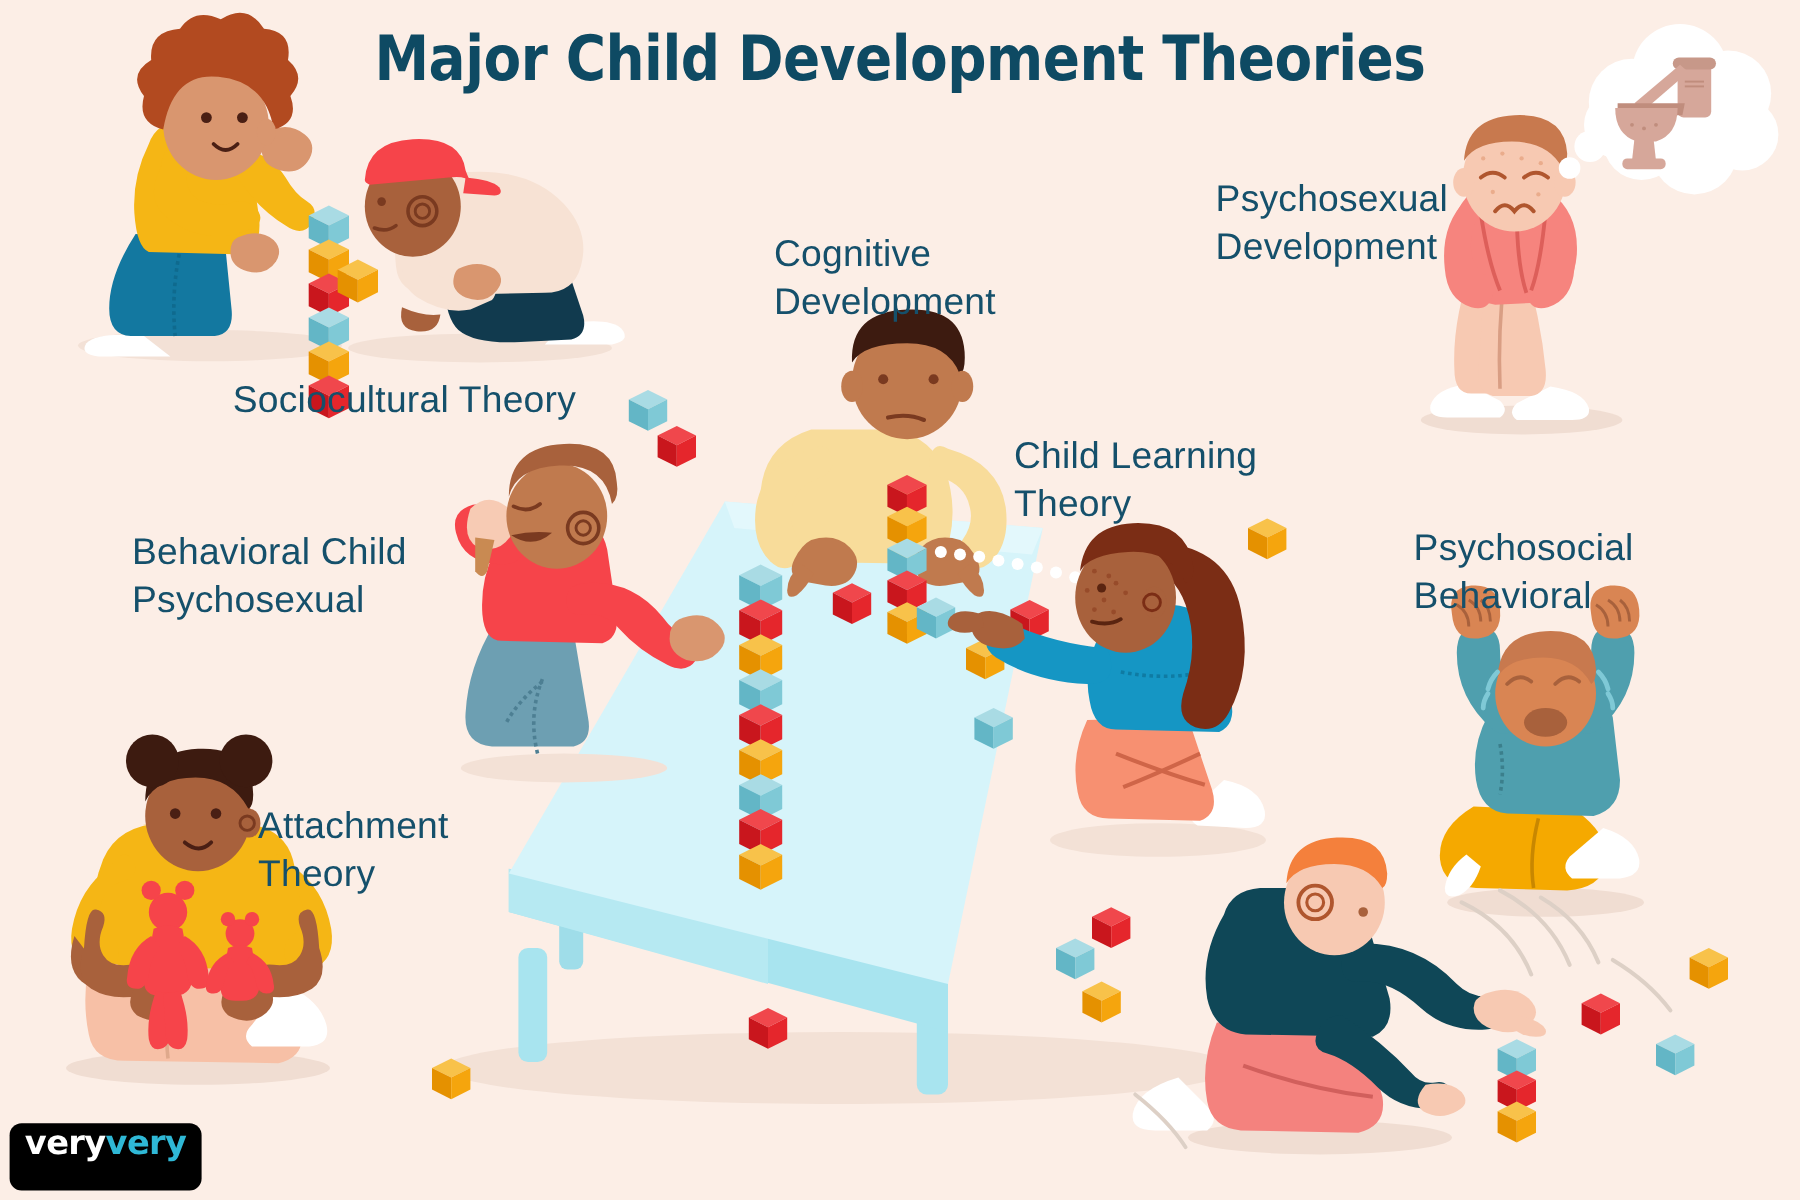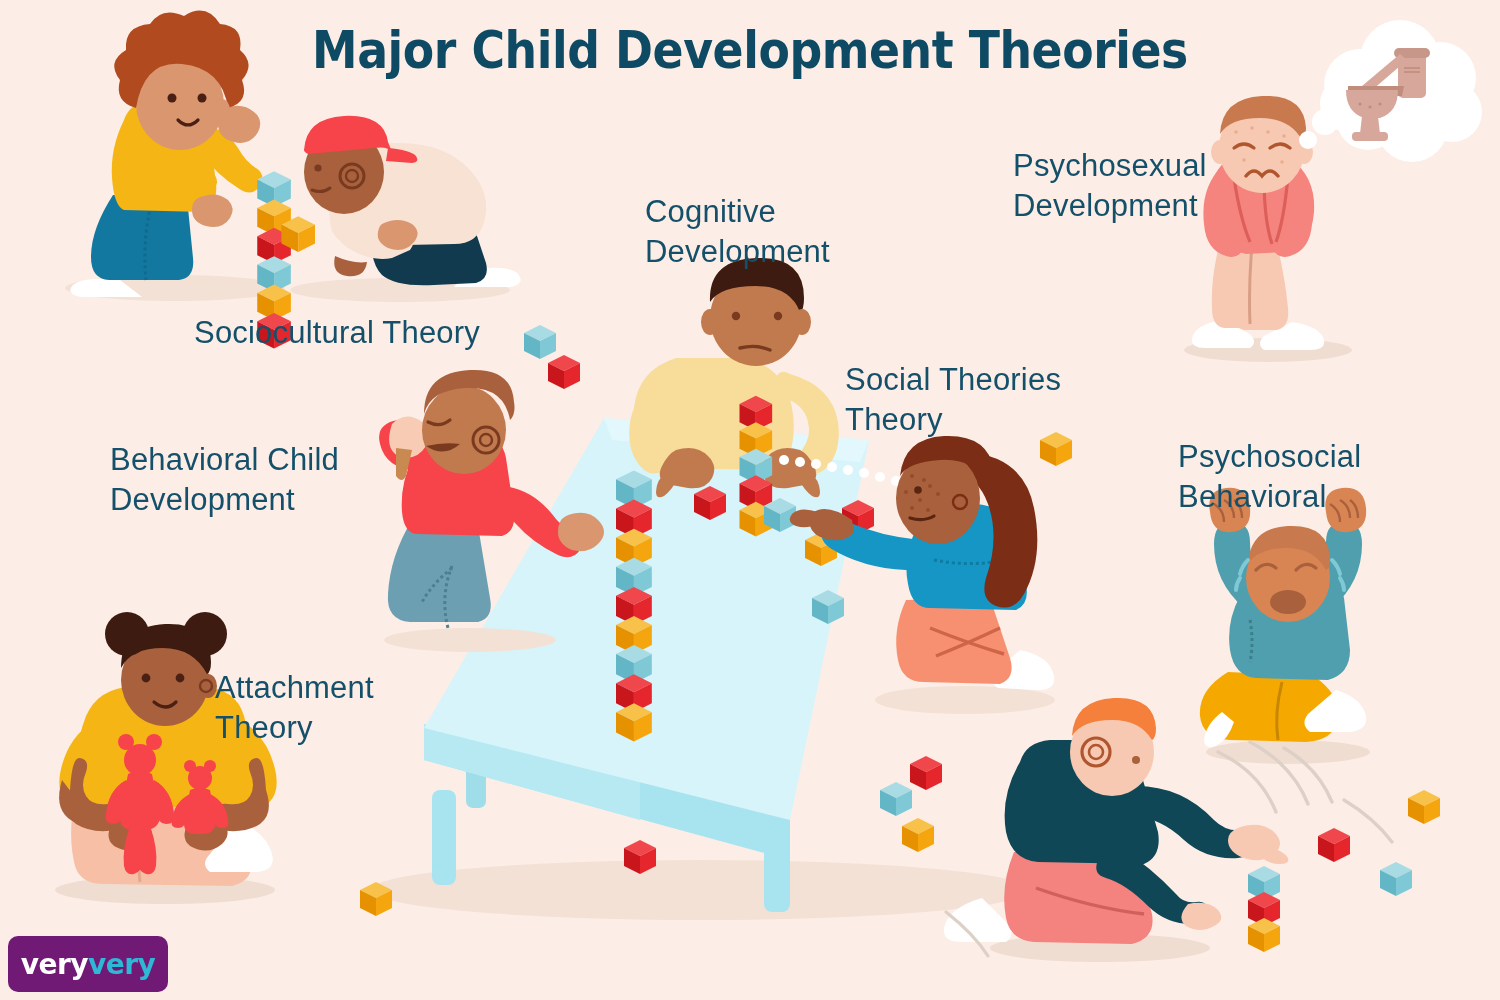--- a/index.html
+++ b/index.html
@@ -44,23 +44,23 @@
   #lbl-psychosexual{left:1013px; top:146px; width:250px;}
   #lbl-social-learning{left:845px; top:360px; width:248px;}
   #lbl-behavioral{left:110px; top:440px; width:252px;}
   #lbl-psychosocial{left:1178px; top:437px; width:255px;}
   #lbl-attachment{left:215px; top:668px; width:190px;}
 
   .logo{
     position:absolute;
     left:8px; bottom:8px;
     width:160px;height:56px;
-    background:#701a75;
+    background:#000000;
     border-radius:10px;
-    display:flex;align-items:center;justify-content:center;
+    display:flex;justify-content:center;
   }
   .logo span{
     font-family:"DejaVu Sans", sans-serif;
     font-weight:bold;font-size:28px;letter-spacing:-0.5px;
   }
   .logo .very{color:#ffffff;}
   .logo .well{color:#2fb8d6;}
 </style>
 </head>
 <body>
@@ -484,24 +484,24 @@
 
   </svg>
 
   <div class="title">Major Child Development Theories</div>
 
   <div class="label left" id="lbl-sociocultural">Sociocultural Theory</div>
   <div class="label center" id="lbl-cognitive">Cognitive
 Development</div>
   <div class="label left" id="lbl-psychosexual">Psychosexual
 Development</div>
-  <div class="label center" id="lbl-social-learning">Social Theories
+  <div class="label center" id="lbl-social-learning">Child Learning
 Theory</div>
   <div class="label center" id="lbl-behavioral">Behavioral Child
-Development</div>
+Psychosexual</div>
   <div class="label center" id="lbl-psychosocial">Psychosocial
 Behavioral</div>
   <div class="label center" id="lbl-attachment">Attachment
 Theory</div>
 
   <div class="logo">
     <span class="very">very</span>
       <span class="well">very</span>
   </div>
 

